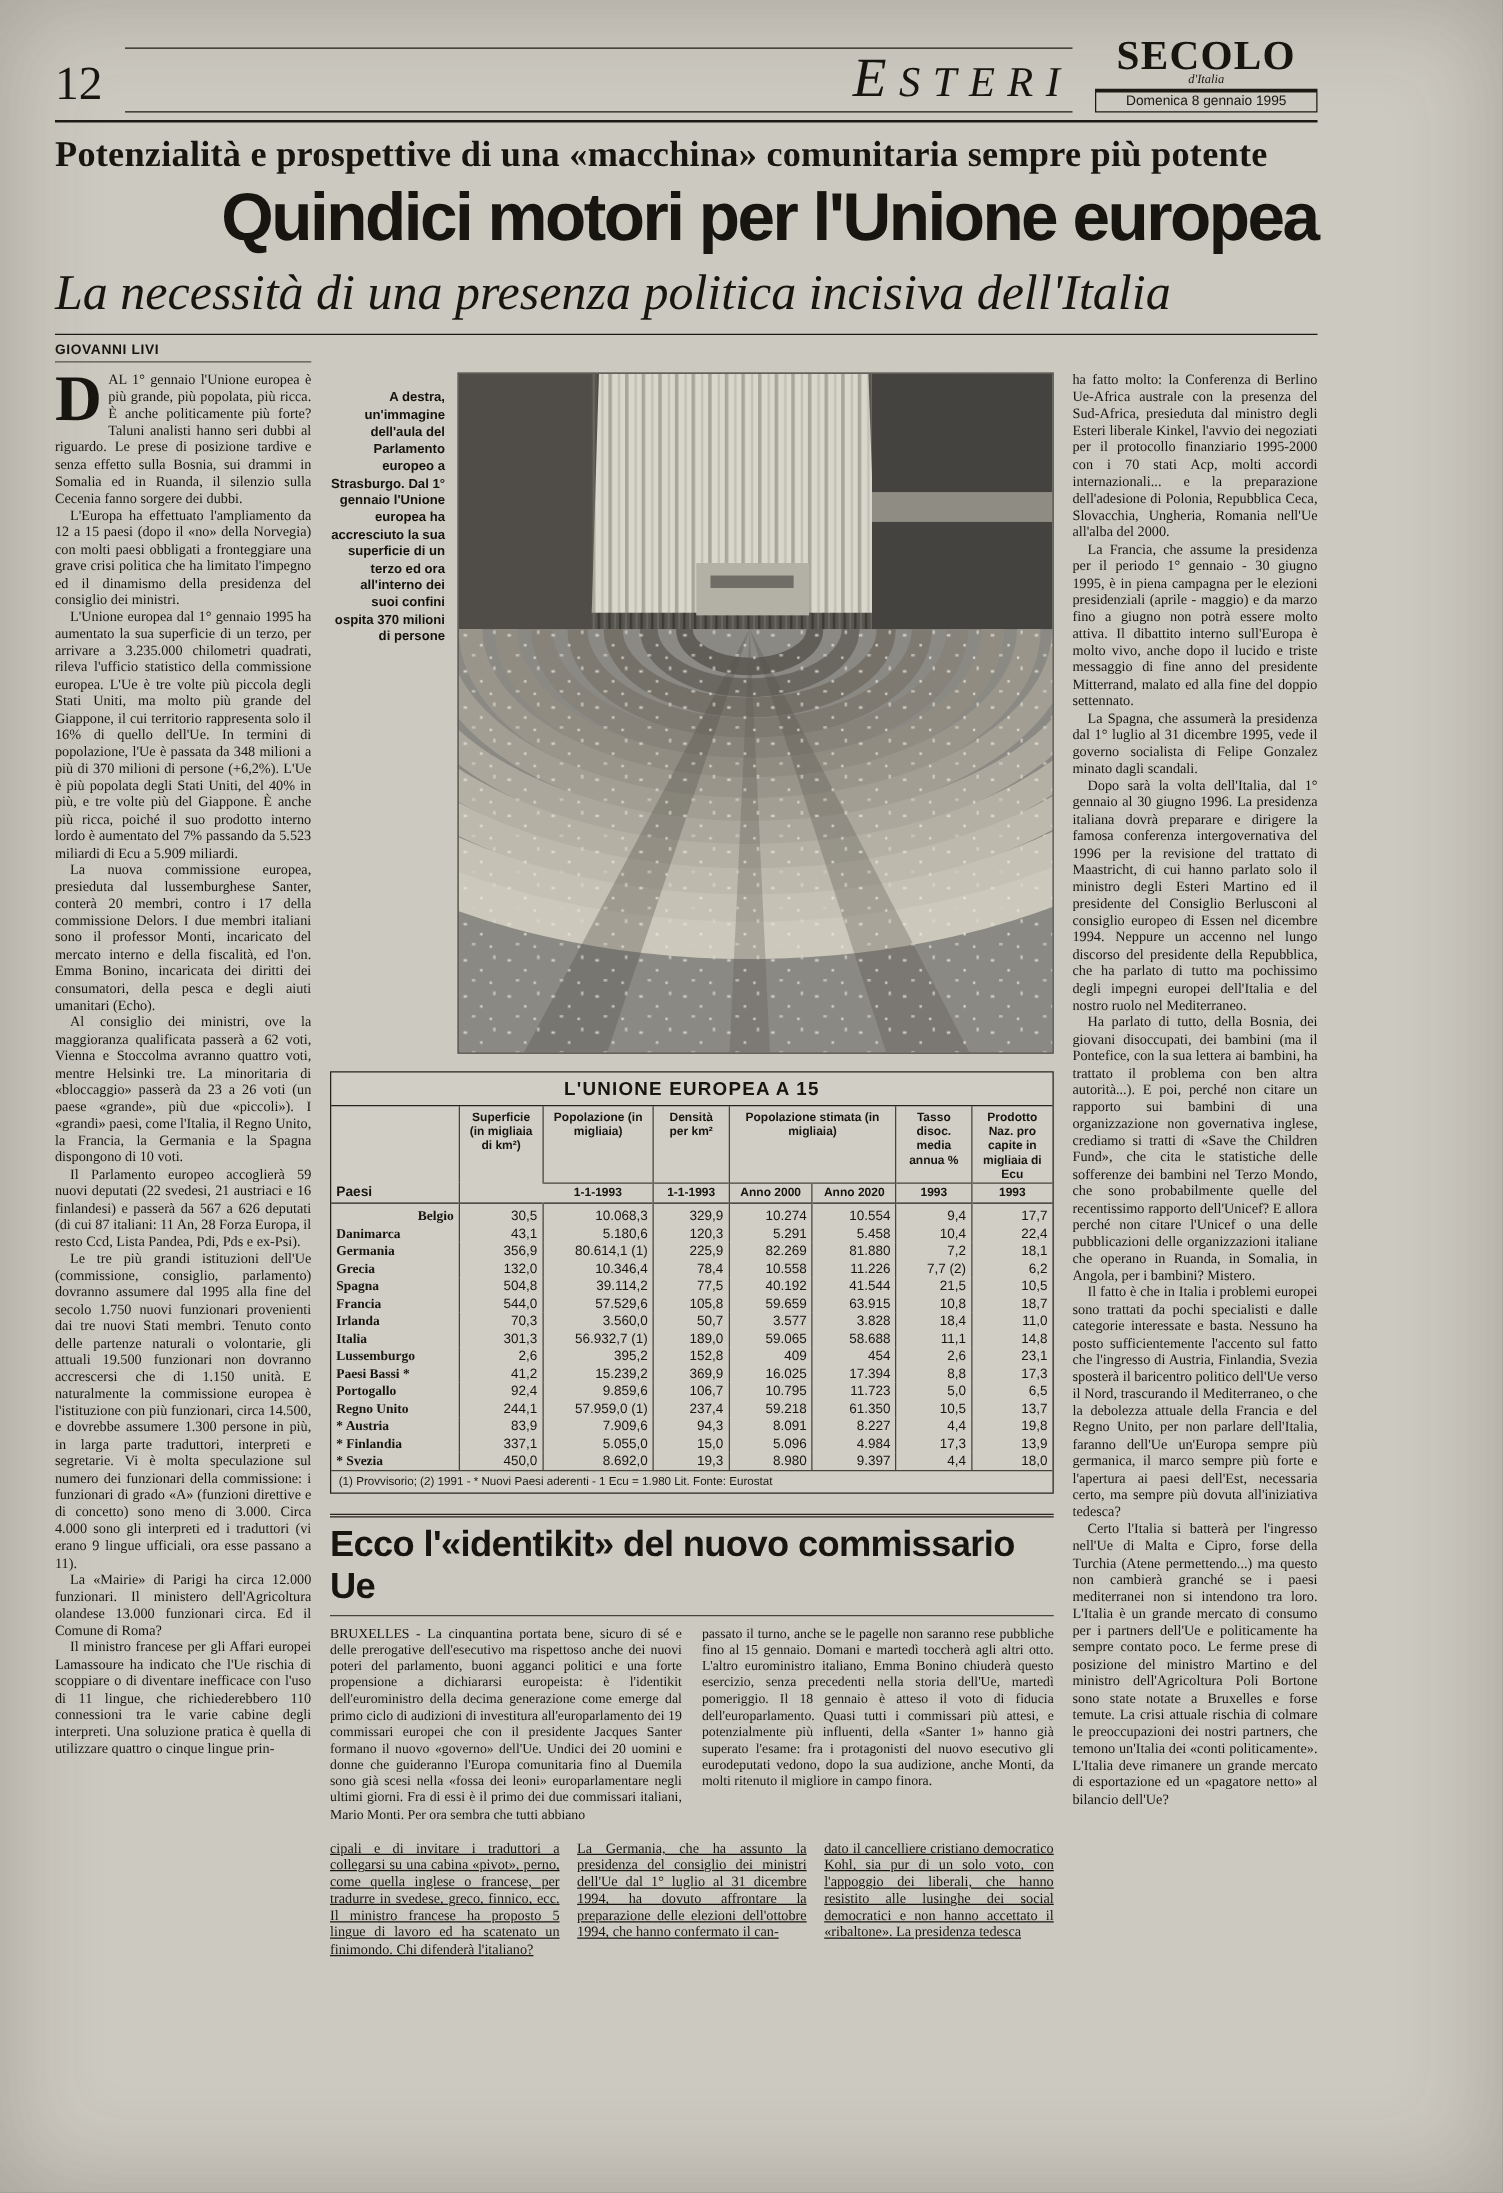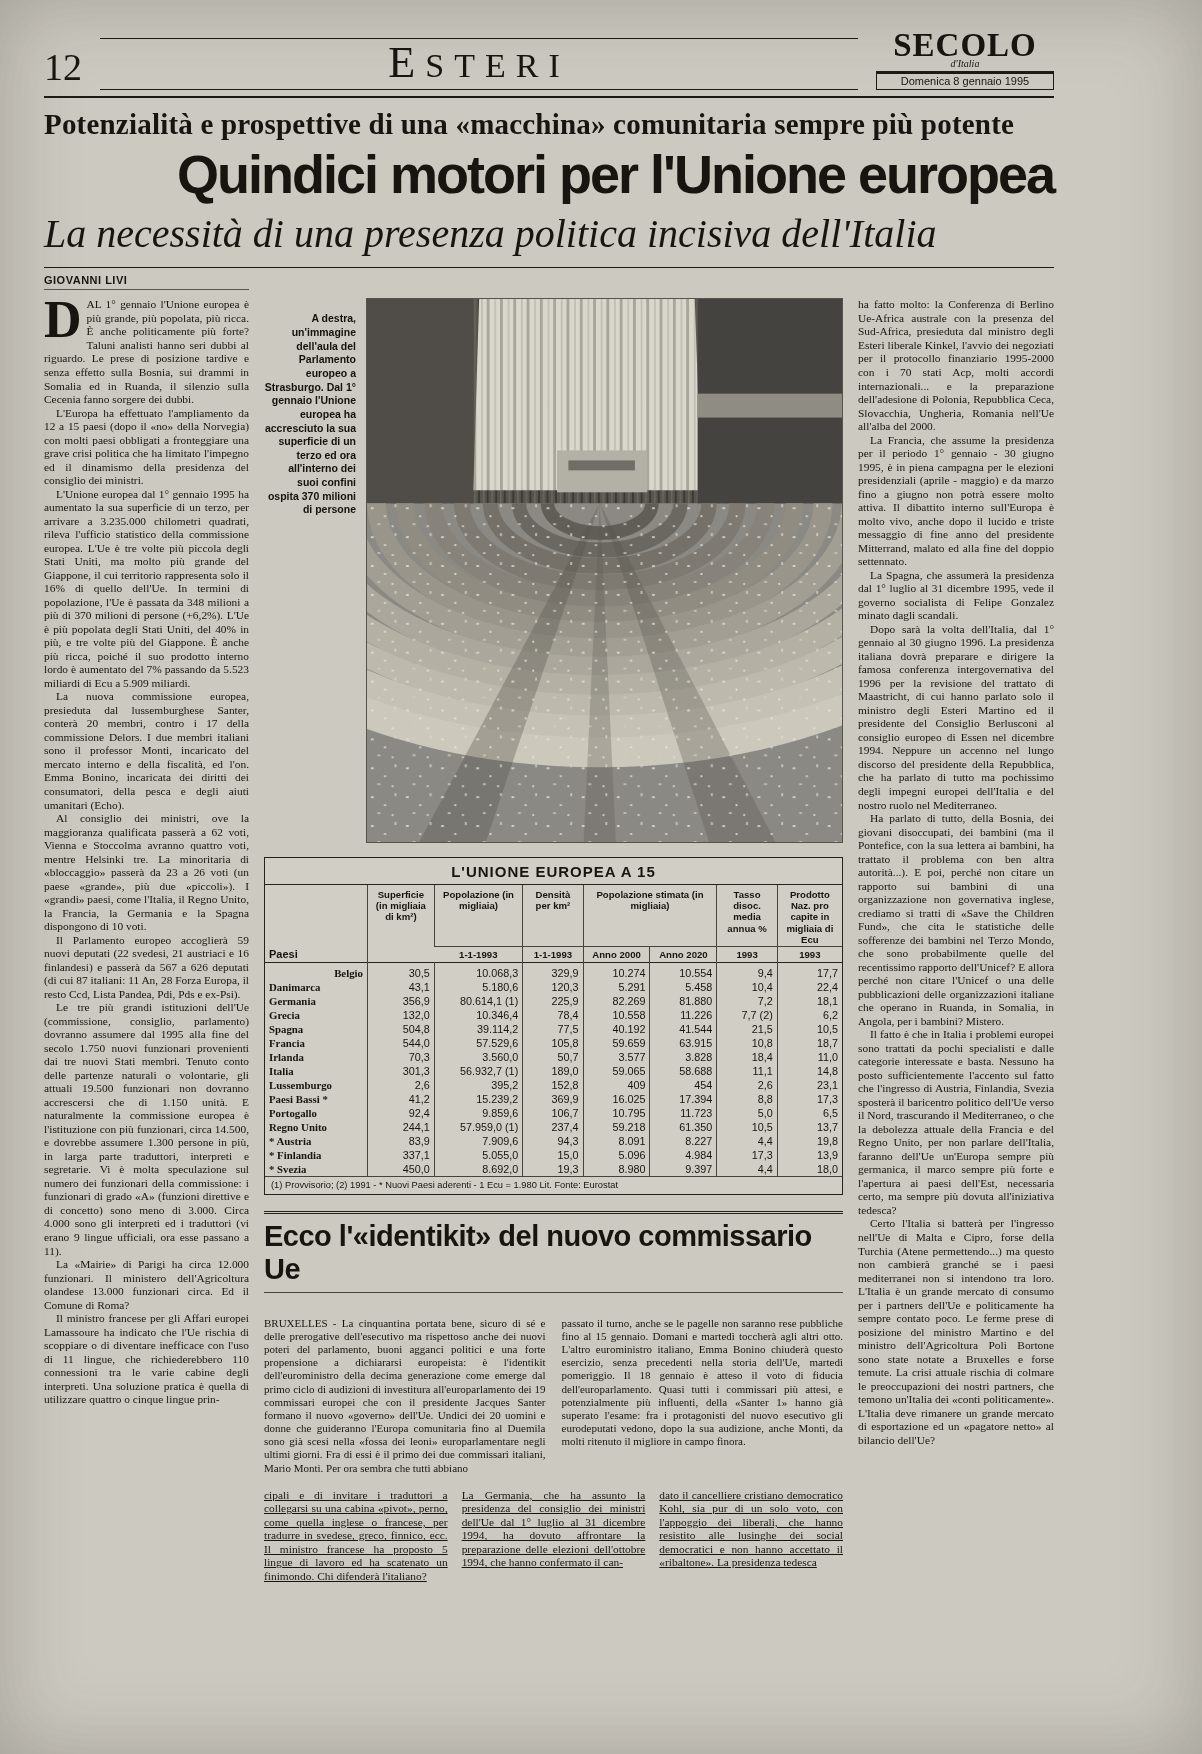--- a/index.html
+++ b/index.html
@@ -12,21 +12,21 @@
     font-family:"Liberation Serif", serif;
     padding:30px 148px 40px 44px;
     overflow:hidden;
     box-shadow: inset 0 0 80px rgba(60,55,45,.28);
   }
   
   .hdr { display:flex; align-items:flex-end; gap:18px; }
   .page-num { font-size:38px; font-weight:400; line-height:1; padding-bottom:4px; }
   .section-band {
     flex:1; border-top:1.5px solid #1c1a15; border-bottom:1.5px solid #1c1a15;
-    text-align:center; padding:2px 0 4px;
+    text-align:right; padding:2px 0 4px;font-style:italic;
   }
   .section-title { font-size:34px; letter-spacing:10px; line-height:1;
     font-family:"Liberation Serif", serif; }
   .section-title::first-letter { font-size:1.3em; }
   .masthead { width:178px; text-align:center; }
   .masthead-name { font-size:33px; font-weight:900; letter-spacing:1px; line-height:0.95;
     font-family:"Liberation Serif", serif; }
   .masthead-sub { font-size:10px; font-style:italic; margin-top:-3px; }
   .masthead-date { margin-top:2px; border:1px solid #1c1a15; border-top:3px solid #1c1a15;
     font-family:"Liberation Sans", sans-serif; font-size:11px; padding:1px 4px 2px; }
@@ -79,21 +79,21 @@
   table.eu tbody tr:first-child td { padding-top:4px;text-align:right; }
   .tbl-foot { border-top:1px solid #46433b; font-size:9.3px; padding:3px 6px 4px; }
   col.c0{width:95px} col.c1{width:62px} col.c2{width:82px} col.c3{width:56px}
   col.c4{width:62px} col.c5{width:62px} col.c6{width:56px} col.c7{width:60px}
 
   
   .identikit { margin-top:16px; border-top:3px double #26231d; padding-top:6px; }
   .identikit h2 { font-family:"Liberation Sans", sans-serif; font-weight:800;
     font-size:29px; letter-spacing:-.5px; border-bottom:1px solid #46433b; padding-bottom:6px; }
   .identikit .cols { display:grid; grid-template-columns:1fr 1fr; column-gap:16px;
-    margin-top:24px; }
+    margin-top:8px; }
   .identikit .cols p { font-size:11px; line-height:1.2; text-align:justify; }
 
   
   .bottom-strip { display:grid; grid-template-columns:1fr 1fr 1fr; column-gap:14px;
     margin-top:14px; }
   .bottom-strip p { font-size:11.4px; line-height:1.185; text-align:justify;text-decoration:underline; }
 </style>
 </head>
 <body>
 

